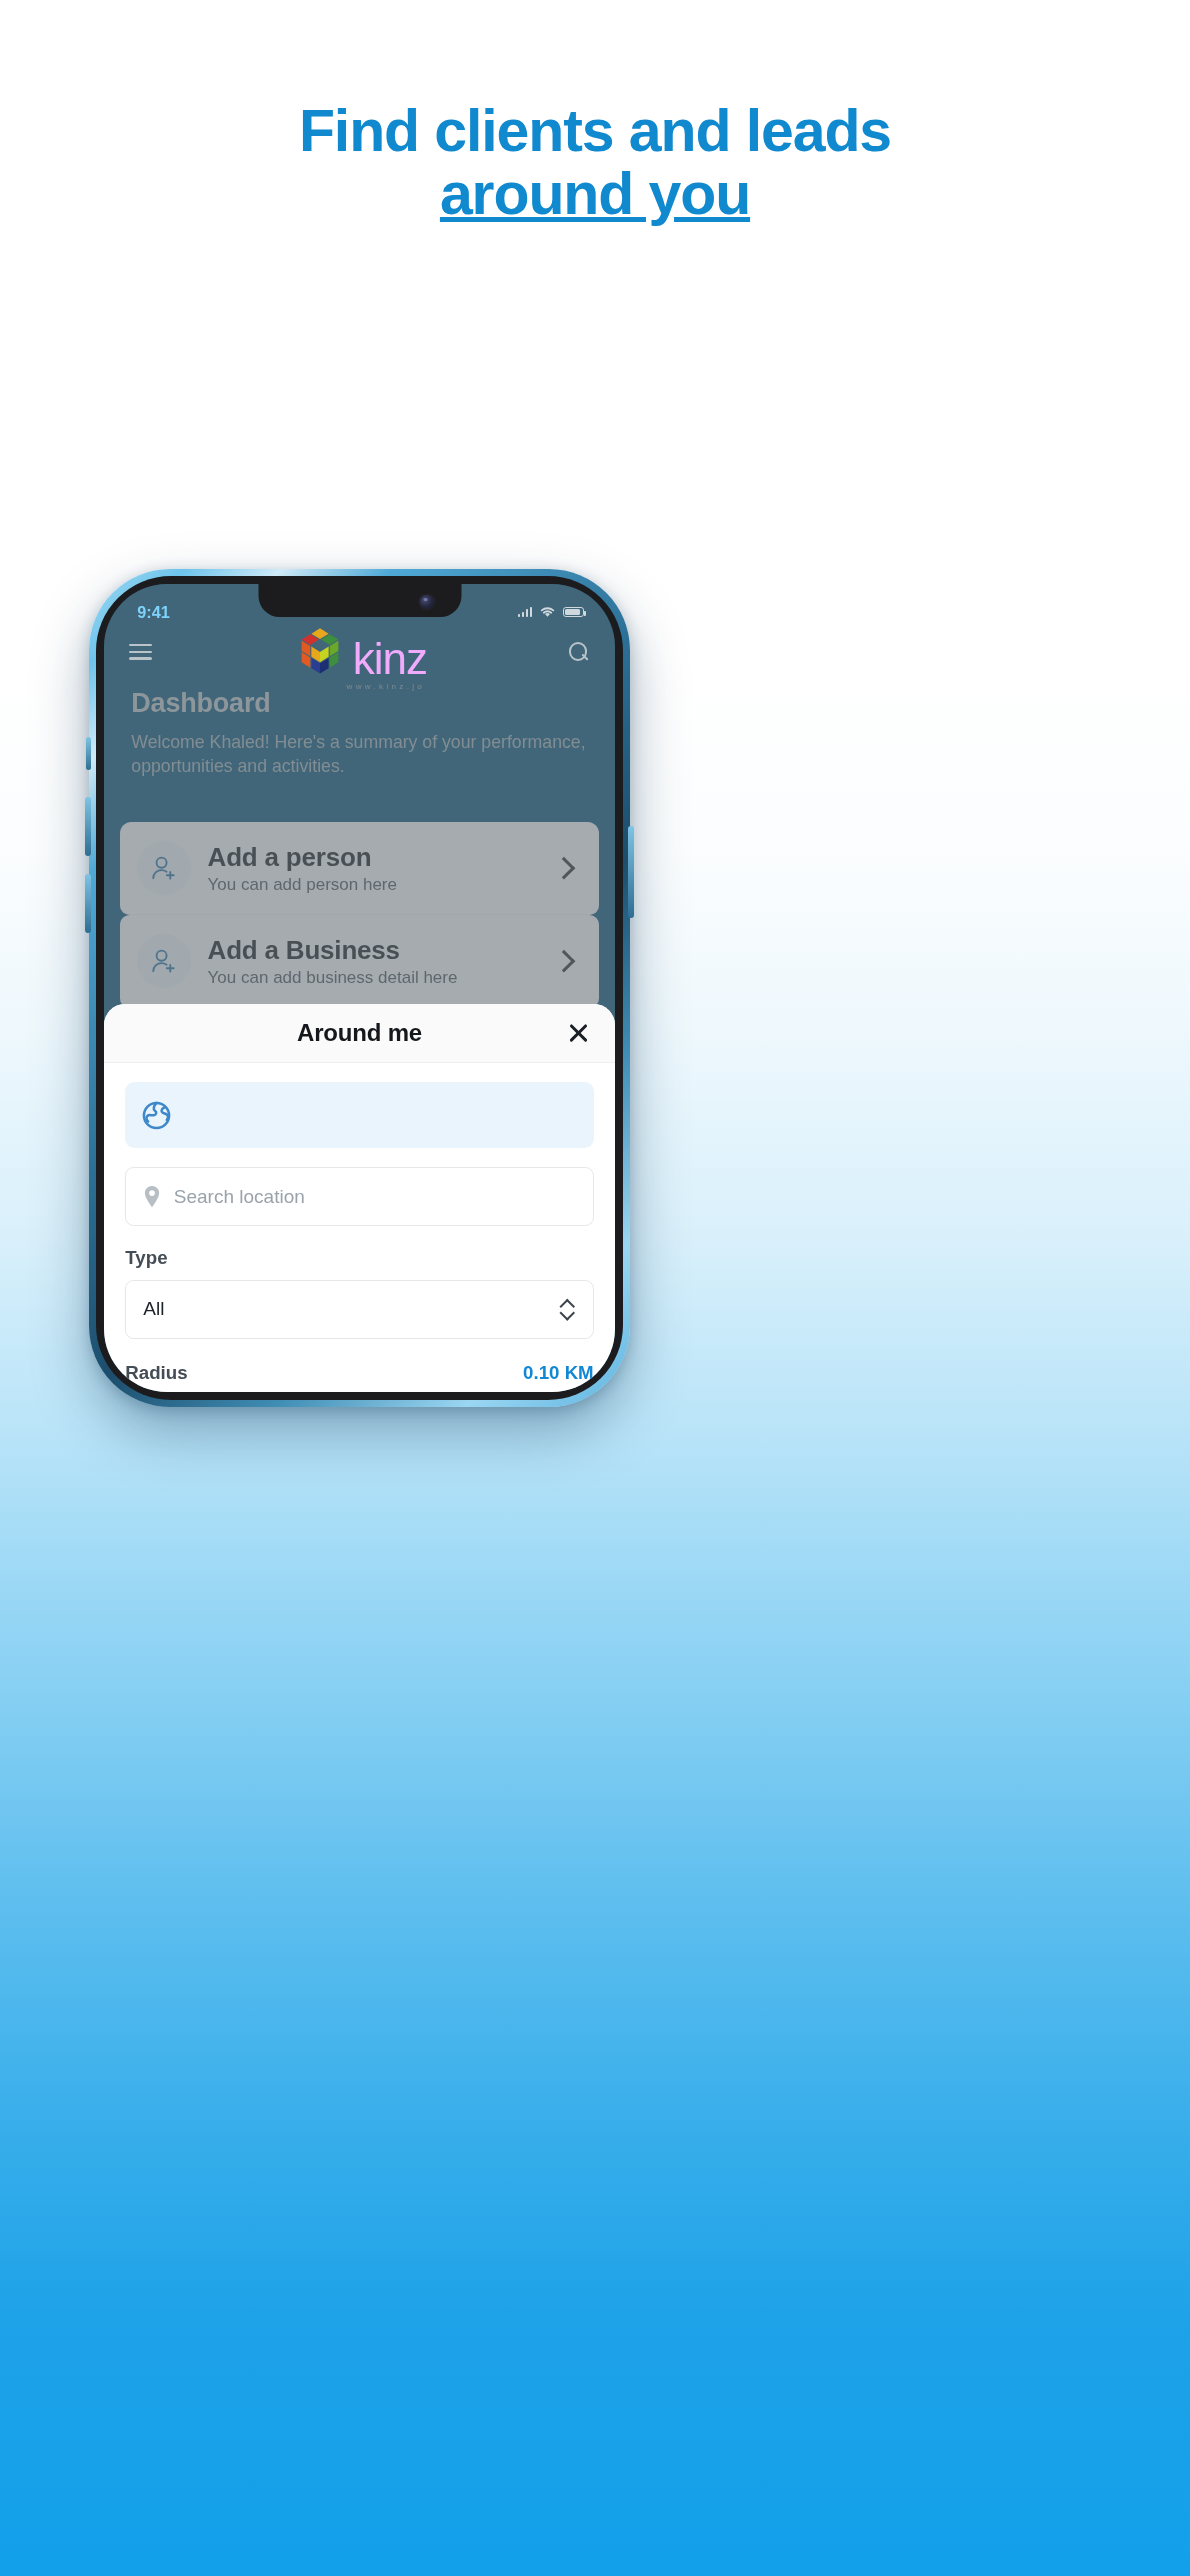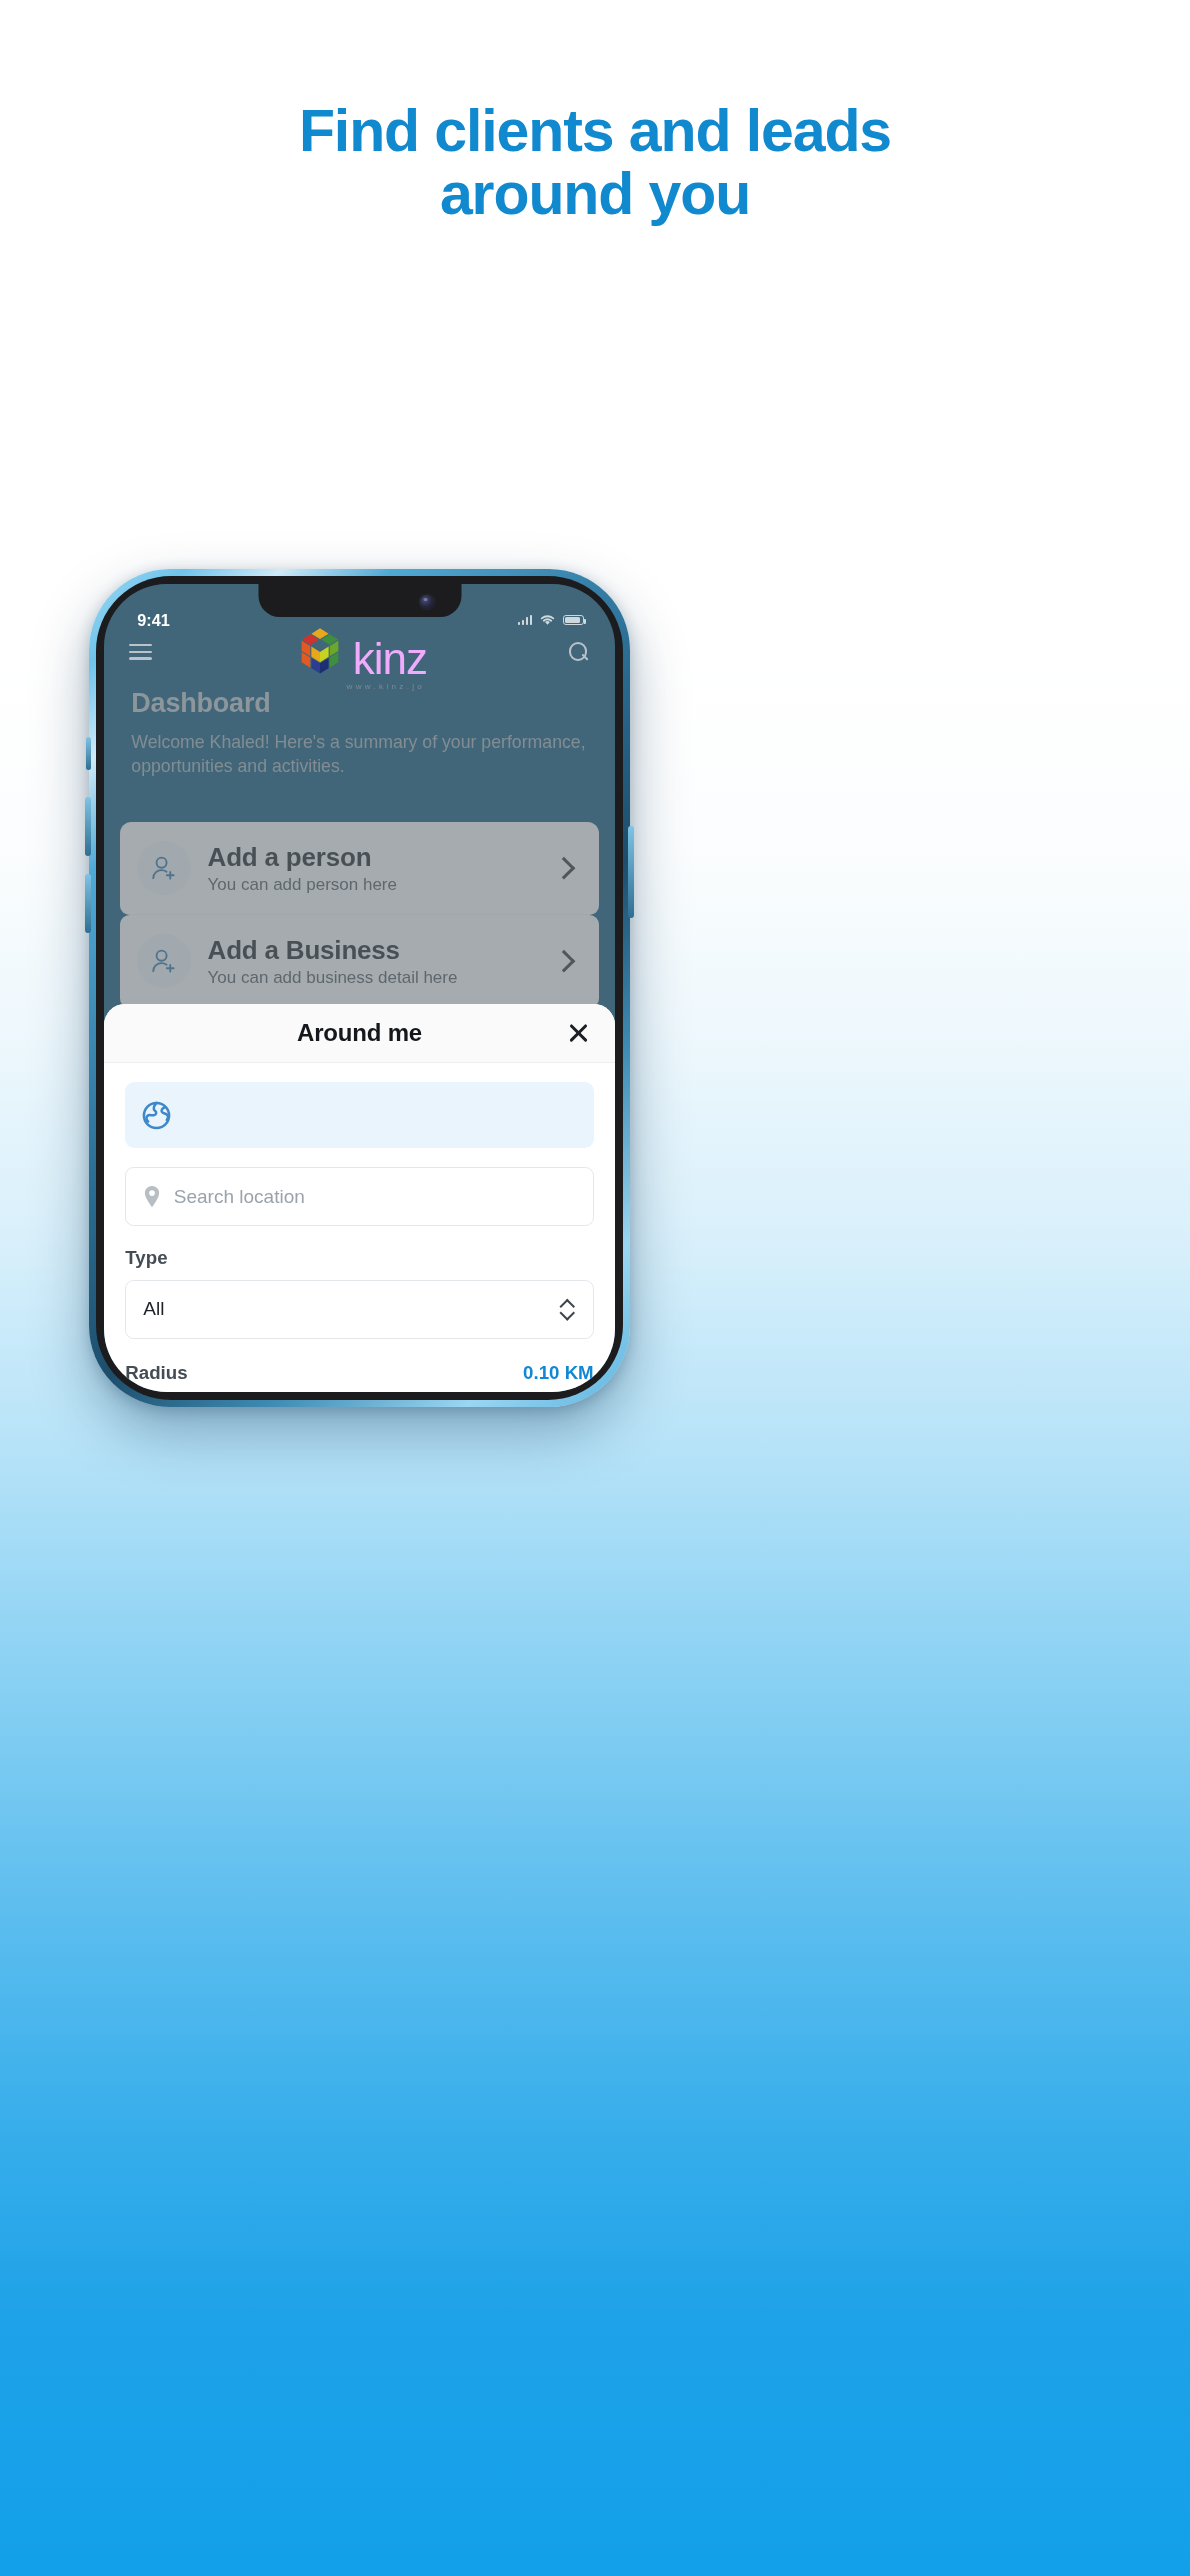--- a/index.html
+++ b/index.html
@@ -31,21 +31,21 @@
   
   #headline {
     position:absolute; top:100px; left:0; width:1190px;
     text-align:center;
     color:#1189cf;
     font-size:59px;
     font-weight:bold;
     line-height:1.06;
     letter-spacing:-1.1px;
   }
-  #headline .l2 { display:block; }
+  #headline .l2 { display:block;text-decoration:underline; }
 
   
   #phone {
     position:absolute;
     left:89px; top:569px;
     width:541px; height:838px;
   }
   
   #phone .rim {
     position:absolute; inset:0;
@@ -87,24 +87,24 @@
     border-radius:50%; background:radial-gradient(circle at 38% 36%, #4a4d74 0%, #26283f 48%, #141527 100%);
     box-shadow:0 0 0 1.4px #232325;
   }
   .notch .cam::after {
     content:""; position:absolute; left:3.8px; top:2.9px; width:3.8px; height:3.8px;
     border-radius:50%; background:#7b7fb4; opacity:.85;
   }
 
   
   .statusbar {
-    position:absolute; top:12px; left:0; right:0; height:38px;
+    position:absolute; top:4px; left:0; right:0; height:38px;
     display:flex; align-items:center; justify-content:space-between;
     padding:9.6px 31px 0 33px;
-    color:#ffffff; font-size:16.3px; font-weight:bold;
+    color:#7dd3fc; font-size:16.3px; font-weight:bold;
     z-index:30;
   }
   .statusbar .right { display:flex; align-items:center; gap:5.8px; }
   .bars { display:flex; align-items:flex-end; gap:1.5px; height:10.5px; }
   .bars i { display:block; width:2.5px; background:#cfd8dd; border-radius:0.8px; }
   .bars i:nth-child(1){height:3.8px;} .bars i:nth-child(2){height:5.8px;}
   .bars i:nth-child(3){height:8.1px;} .bars i:nth-child(4){height:10.5px;}
   .batt { width:21px; height:10.5px; border:1.3px solid #cfd8dd; border-radius:2.9px; position:relative; }
   .batt::after { content:""; position:absolute; right:-3.3px; top:2.9px; width:1.9px; height:4.8px;
     background:#cfd8dd; border-radius:0 1px 1px 0; }

